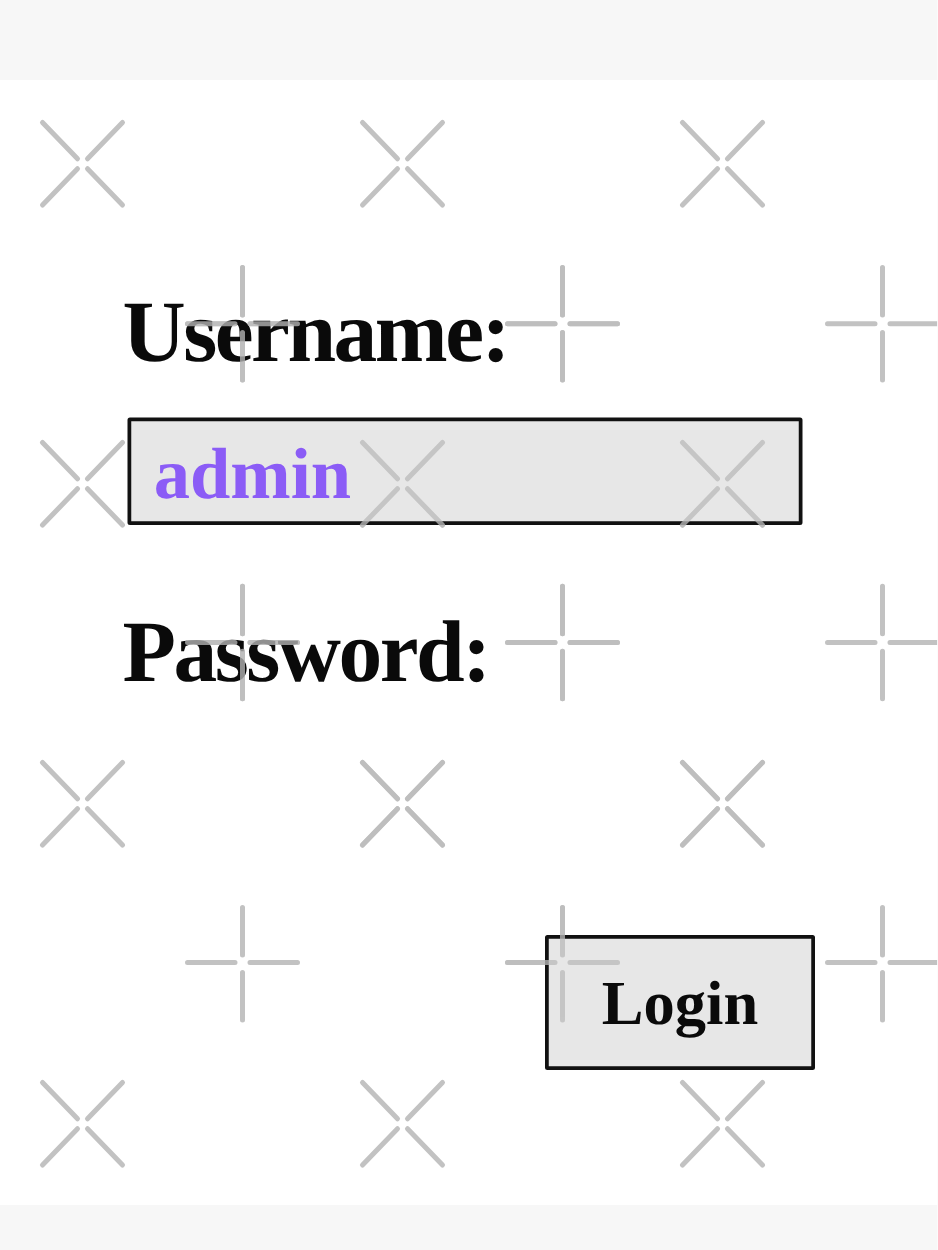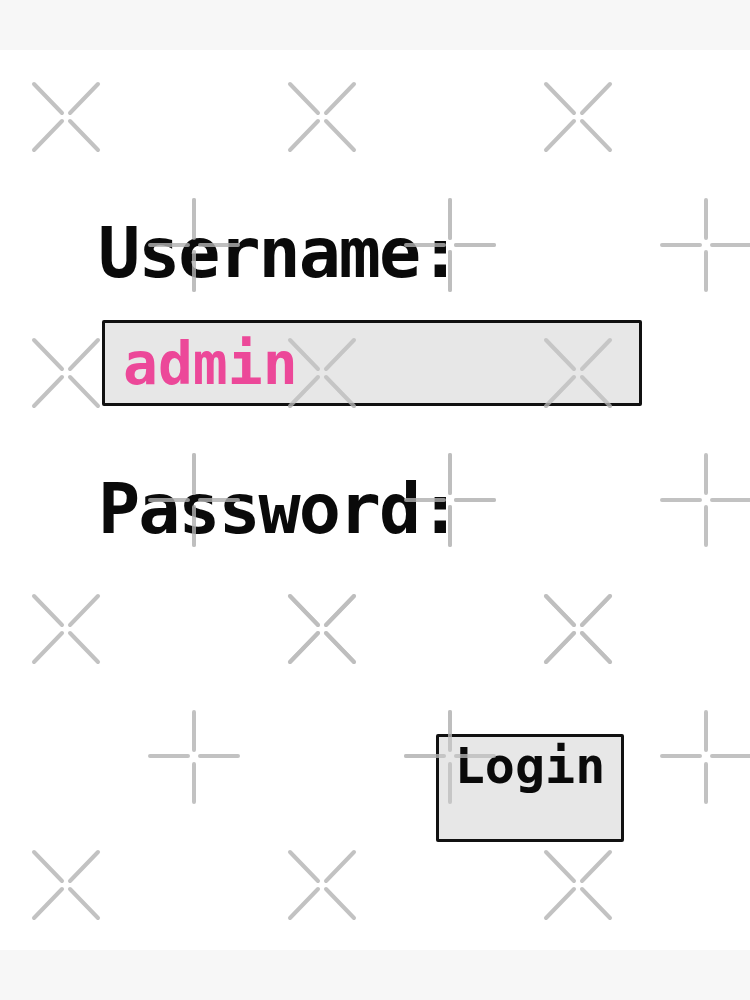--- a/index.html
+++ b/index.html
@@ -2,41 +2,41 @@
 <html><head>
   <meta charset="utf-8">
   <style>
     html, body { margin: 0; padding: 0; }
     body {
       width: 750px; height: 1000px; position: relative; overflow: hidden;
       background: #f7f7f7;
       font-family: "DejaVu Sans Mono", monospace;
     }
     .sheet {
-      position: absolute; left: 0; top: 50px; width: 750px; height: 900px;
-      background: #ffffff; overflow: hidden;
+      position: absolute; left: 0; top: 64px; width: 750px; height: 900px;
+      background: #ffffff; overflow: hidden; font-family: Liberation Serif, serif;
     }
     .wm { position: absolute; }
     .label {
       position: absolute; left: 98px; font-size: 70px; font-weight: bold;
       color: #0a0a0a; line-height: 1; letter-spacing: -2px; z-index: 2;
     }
     .field {
       position: absolute; left: 102px; width: 540px; height: 86px;
       border: 3px solid #111; border-radius: 2px; background: rgba(228,228,228,0.88);
       box-sizing: border-box; z-index: 2;
     }
     .field span {
       position: absolute; left: 18px; top: 10px; font-size: 58px; font-weight: bold;
-      color: #ec4899; line-height: 1.1;
+      color: #8b5cf6; line-height: 1.1;
     }
     .btn {
-      position: absolute; left: 436px; top: 684px; width: 188px; height: 108px;
+      position: absolute; left: 436px; top: 684px; width: 216px; height: 108px;
       border: 3px solid #111; border-radius: 2px; background: rgba(228,228,228,0.88);
-      box-sizing: border-box; z-index: 2; display: flex; align-items: flex-start; justify-content: center;
+      box-sizing: border-box; z-index: 2; display: flex; align-items: center; justify-content: center;
     }
     .btn span { font-size: 50px; font-weight: bold; color: #0a0a0a; }
     .overlay { position: absolute; left: 0; top: 0; z-index: 3; pointer-events: none; }
   </style>
 </head>
 <body>
 
 <div class="sheet">
 
   <svg class="wm" width="750" height="900" style="left:0;top:0;z-index:1">

